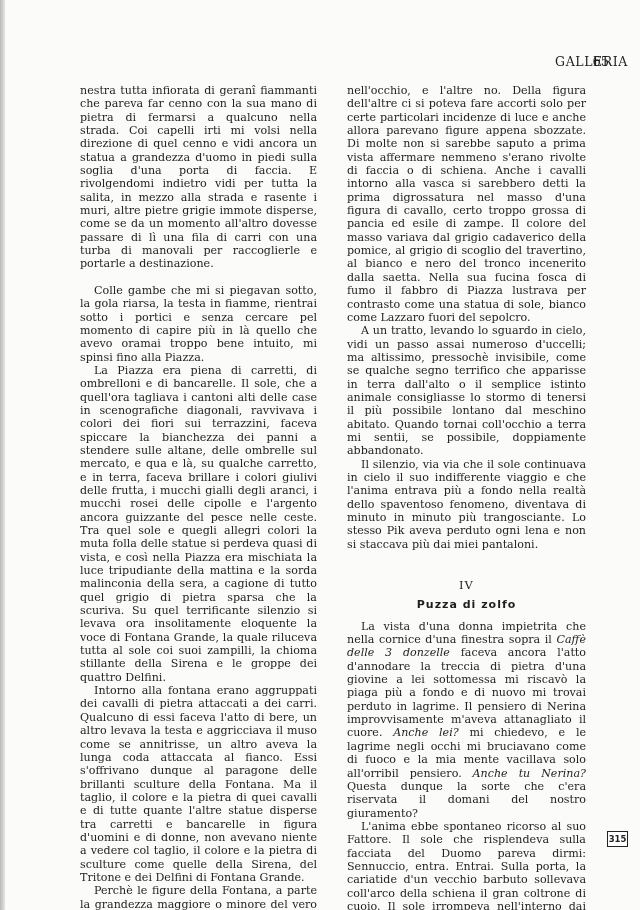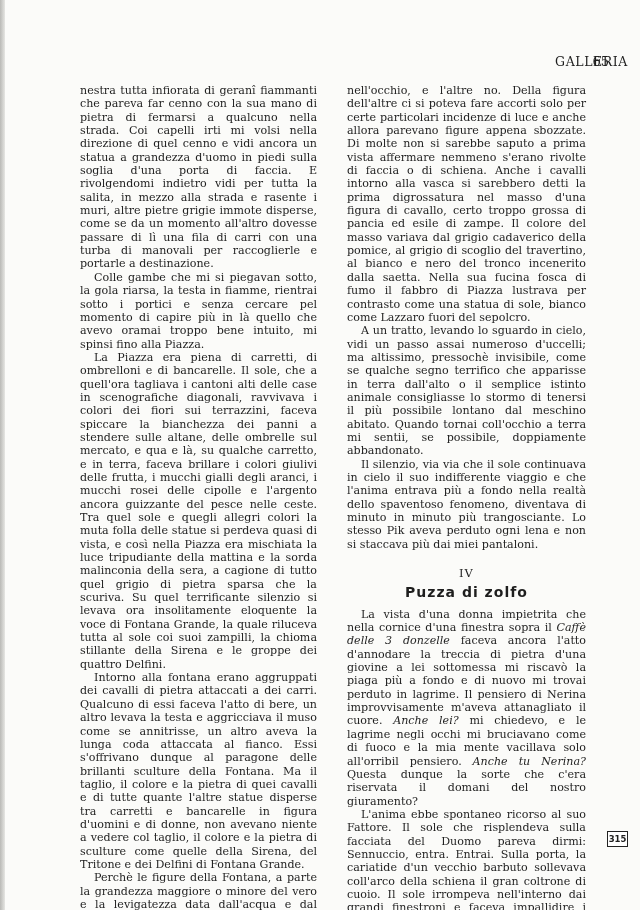--- a/index.html
+++ b/index.html
@@ -10,24 +10,24 @@
   .scan-edge { position: absolute; left: 0; top: 0; width: 5px; height: 910px;
     background: linear-gradient(to right, #b9b9b6, #e6e6e3); }
   .header { position: absolute; top: 54px; left: 80px; width: 548px; height: 16px; }
   .running-head { position: absolute; left: 0; right: 0; text-align: right; font-size: 12.5px; letter-spacing: 0.6px; }
   .folio { position: absolute; right: 19px; top: 0; font-size: 13px; }
   .col { position: absolute; top: 84px; font-size: 11.1px; line-height: 13.35px; text-align: justify; }
   .col-left { left: 80px; width: 237px; }
   .col-right { left: 347px; width: 239px; }
   .col p { margin: 0; text-indent: 14px; hyphens: none; }
   .col p.noindent { text-indent: 0; }
-  .col p.gap { }
-  .chapter-num { text-align: center; margin-top: 16px; font-size: 11.5px; letter-spacing: 1px; }
+  .col p.gap { margin-top: 13px; }
+  .chapter-num { text-align: center; margin-top: 28px; font-size: 11.5px; letter-spacing: 1px; }
   .chapter-title { text-align: center; margin-top: 6px; margin-bottom: 8px;
-    font-family: "DejaVu Sans", "Liberation Sans", sans-serif; font-size: 14px; font-weight: bold; letter-spacing: 1px; }
+    font-family: "DejaVu Sans", "Liberation Sans", sans-serif; font-size: 11px; font-weight: bold; letter-spacing: 1px; }
   em { font-style: italic; }
   .stamp { position: absolute; left: 607px; top: 831px; width: 19px; height: 14px;
     border: 1px solid #222; font-family: "DejaVu Sans", "Liberation Sans", sans-serif;
     font-size: 8.5px; font-weight: bold; line-height: 14px; text-align: center; background: #fff; }
 </style>
 </head>
 <body>
 
 <div class="scan-edge"></div>
 

